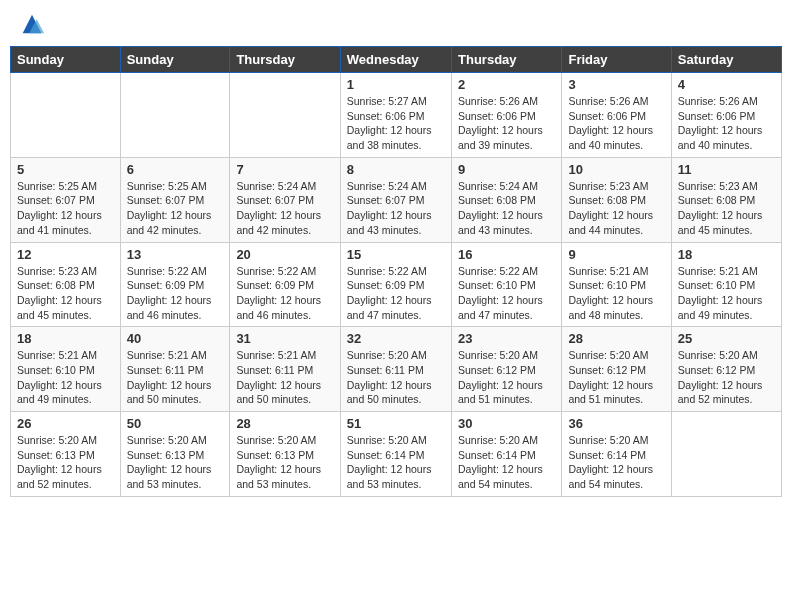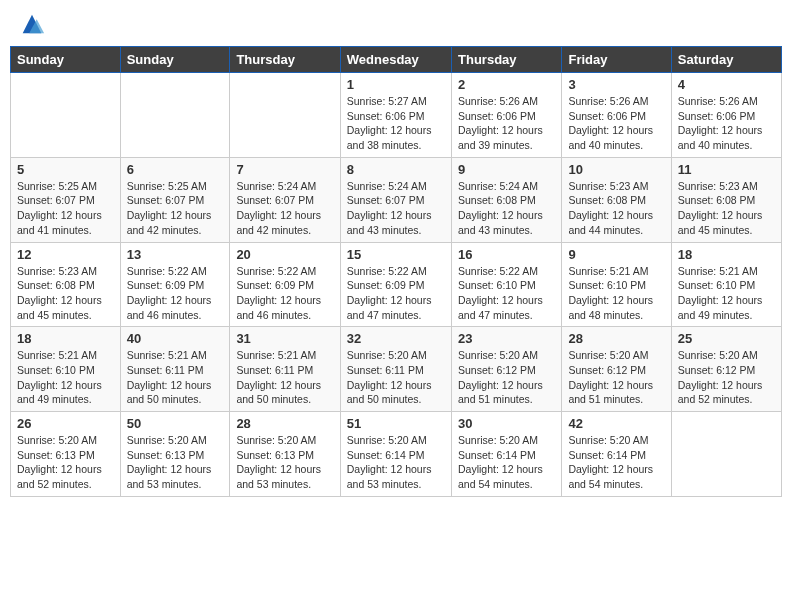--- a/index.html
+++ b/index.html
@@ -333,21 +333,21 @@
 and 53 minutes.</div>
         </td>
         <td>
           <div class="cell-day">30</div>
           <div class="cell-info" style="white-space: pre-line;">Sunrise: 5:20 AM
 Sunset: 6:14 PM
 Daylight: 12 hours
 and 54 minutes.</div>
         </td>
         <td>
-          <div class="cell-day">42</div>
+          <div class="cell-day">36</div>
           <div class="cell-info" style="white-space: pre-line;">Sunrise: 5:20 AM
 Sunset: 6:14 PM
 Daylight: 12 hours
 and 54 minutes.</div>
         </td>
         <td></td>
       </tr>
     </tbody>
 </table>
 

